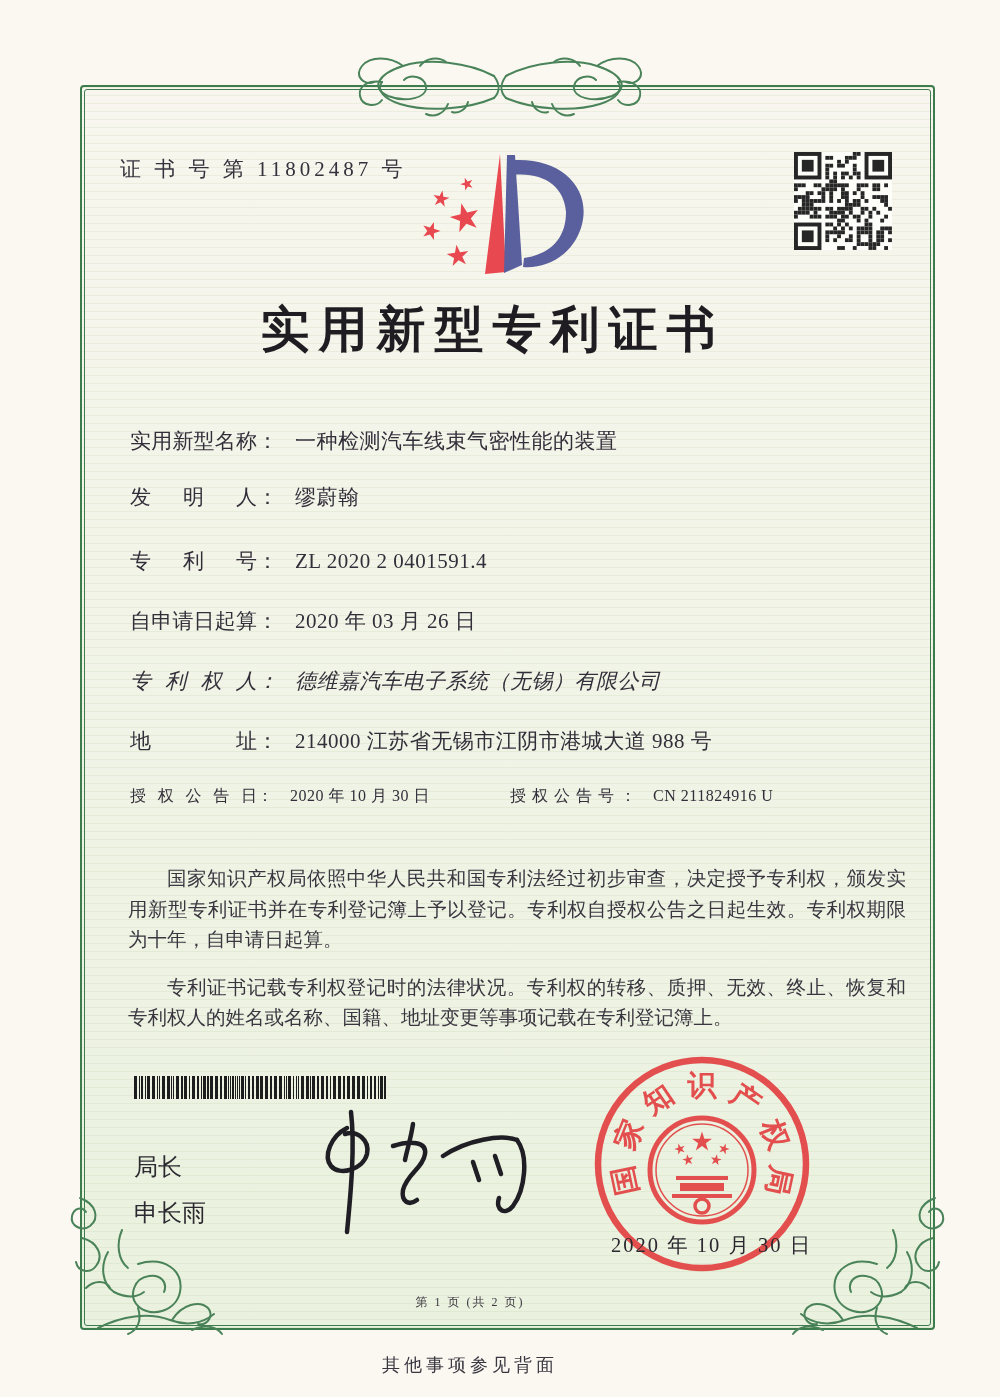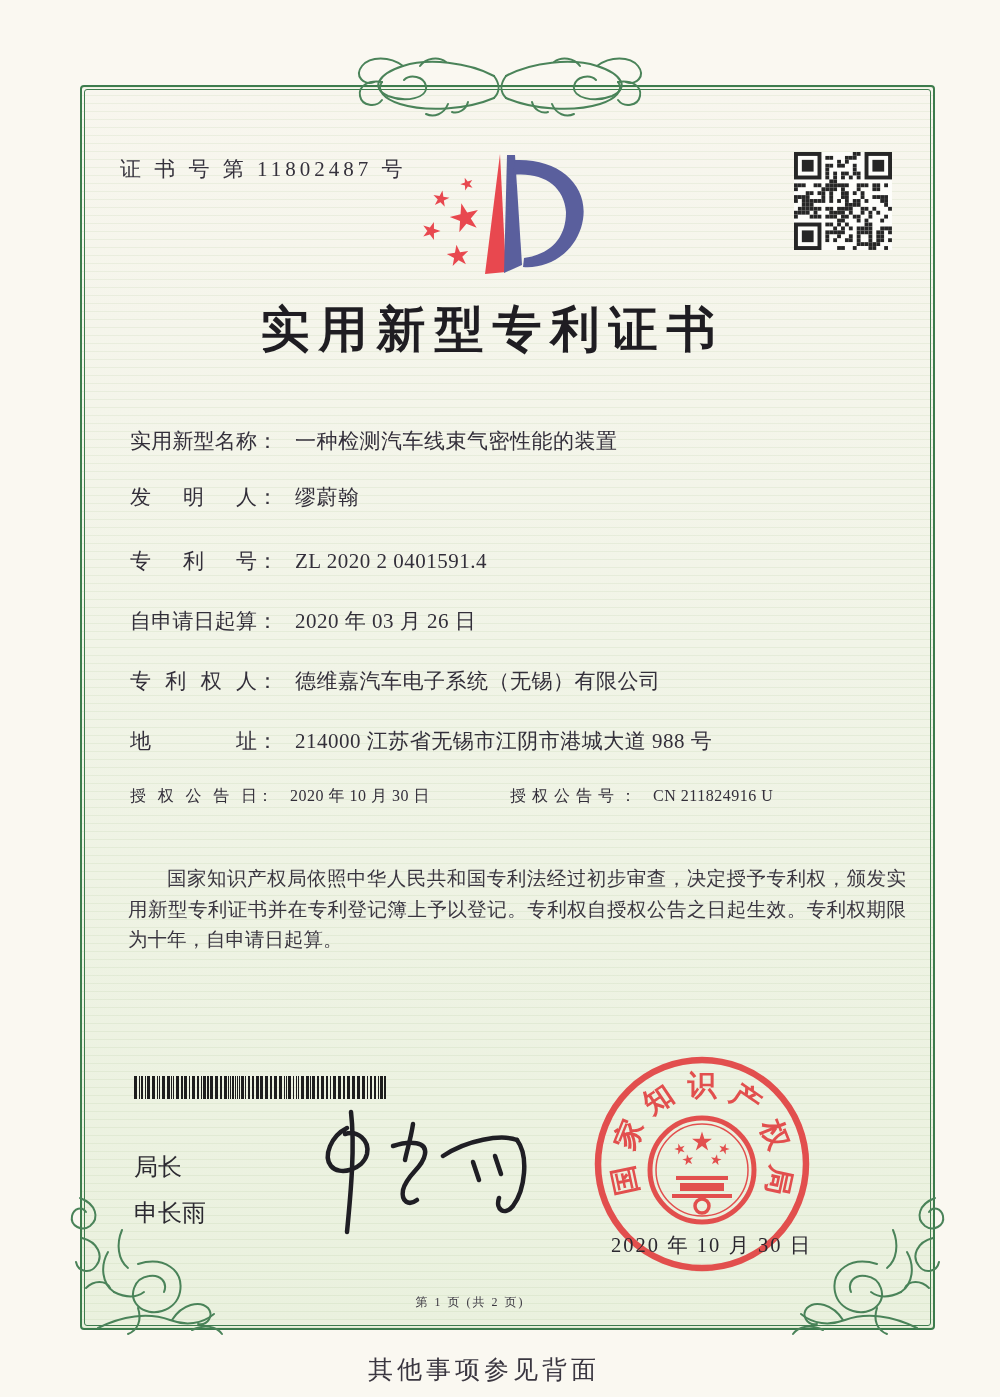--- a/index.html
+++ b/index.html
@@ -38,21 +38,21 @@
   .field-value{margin-left:15px;letter-spacing:0.5px;}
   .grant-row{left:130px;top:786px;width:790px;font-size:16px;white-space:nowrap;color:#332f3a;}
   .grant-no{position:absolute;left:380px;top:0;}
   .paras{left:128px;top:836px;width:778px;font-size:19.5px;line-height:30.5px;
     text-align:justify;color:#3a3640;margin-top:28px;}
   .paras p{margin:0 0 17px 0;text-indent:2em;}
   .signer{left:134px;top:1144px;font-size:24px;line-height:46px;color:#2c2a31;
     font-family:"Liberation Sans","DejaVu Sans",sans-serif;}
   .seal-date{left:611px;top:1231px;font-size:20.5px;letter-spacing:2px;color:#2b2830;z-index:5;}
   .page-footer{left:0;top:1294px;width:940px;text-align:center;font-size:12px;letter-spacing:2px;color:#3a3640;}
-  .back-note{left:0;top:1353px;width:940px;text-align:center;font-size:25px;letter-spacing:4px;color:#3a3640;padding-left:14px;}
+  .back-note{left:0;top:1353px;width:940px;text-align:center;font-size:18px;letter-spacing:4px;color:#3a3640;}
   .barcode{left:134px;top:1076px;}
   .qr{left:794px;top:152px;background:#fdfdfa;}
   .logo{left:403px;top:146px;}
   .signature{left:285px;top:1106px;z-index:4;}
   .seal{left:588px;top:1050px;opacity:0.93;z-index:3;}
   .ornament-top{left:308px;top:36px;}
   .flourish-bl{left:52px;top:1168px;}
   .flourish-br{left:788px;top:1168px;transform:scaleX(-1);}
   svg{display:block;}
 </style>
@@ -345,35 +345,36 @@
     <rect x="7.84" y="78.4" width="11.76" height="11.76" fill="#262626"></rect>
   </svg>
 
 <div class="abs title">实用新型专利证书</div>
 
 <div class="abs fields" id="fields">
     <div class="field-row" style="top: 0px;"><span class="field-label">实用新型名称</span><span class="field-colon">：</span><span class="field-value">一种检测汽车线束气密性能的装置</span></div>
     <div class="field-row" style="top: 56px;"><span class="field-label">发明人</span><span class="field-colon">：</span><span class="field-value">缪蔚翰</span></div>
     <div class="field-row" style="top: 120px;"><span class="field-label">专利号</span><span class="field-colon">：</span><span class="field-value">ZL 2020 2 0401591.4</span></div>
     <div class="field-row" style="top: 180px;"><span class="field-label">自申请日起算</span><span class="field-colon">：</span><span class="field-value">2020 年 03 月 26 日</span></div>
-    <div class="field-row" style="top: 240px;"><span class="field-label">专利权人</span><span class="field-colon">：</span><span class="field-value">德维嘉汽车电子系统（无锡）有限公司</span></div>
+    <div class="field-row" style="top: 240px; font-style: italic;"><span class="field-label">专利权人</span><span class="field-colon">：</span><span class="field-value">德维嘉汽车电子系统（无锡）有限公司</span></div>
     <div class="field-row" style="top: 300px;"><span class="field-label">地址</span><span class="field-colon">：</span><span class="field-value">214000 江苏省无锡市江阴市港城大道 988 号</span></div>
   </div>
 
 <div class="abs grant-row">
   <span>
     <span class="field-label">授权公告日</span><span class="field-colon">：</span><span class="field-value">2020 年 10 月 30 日</span>
   </span>
   <span class="grant-no">
     <span style="letter-spacing:6px;">授权公告号</span><span class="field-colon">：</span><span class="field-value">CN 211824916 U</span>
   </span>
 </div>
 
 <div class="abs paras">
   <p>国家知识产权局依照中华人民共和国专利法经过初步审查，决定授予专利权，颁发实用新型专利证书并在专利登记簿上予以登记。专利权自授权公告之日起生效。专利权期限为十年，自申请日起算。</p>
+  <p>专利证书记载专利权登记时的法律状况。专利权的转移、质押、无效、终止、恢复和专利权人的姓名或名称、国籍、地址变更等事项记载在专利登记簿上。</p>
 </div>
 
 <svg class="abs barcode" id="barcode-svg" width="258" height="23" viewBox="0 0 258 23">
     <rect x="0" y="0" width="3" height="23" fill="#1d1d1d"></rect>
     <rect x="5" y="0" width="1" height="23" fill="#1d1d1d"></rect>
     <rect x="7" y="0" width="2" height="23" fill="#1d1d1d"></rect>
     <rect x="11" y="0" width="1" height="23" fill="#1d1d1d"></rect>
     <rect x="13" y="0" width="3" height="23" fill="#1d1d1d"></rect>
     <rect x="18" y="0" width="3" height="23" fill="#1d1d1d"></rect>
     <rect x="23" y="0" width="1" height="23" fill="#1d1d1d"></rect>

